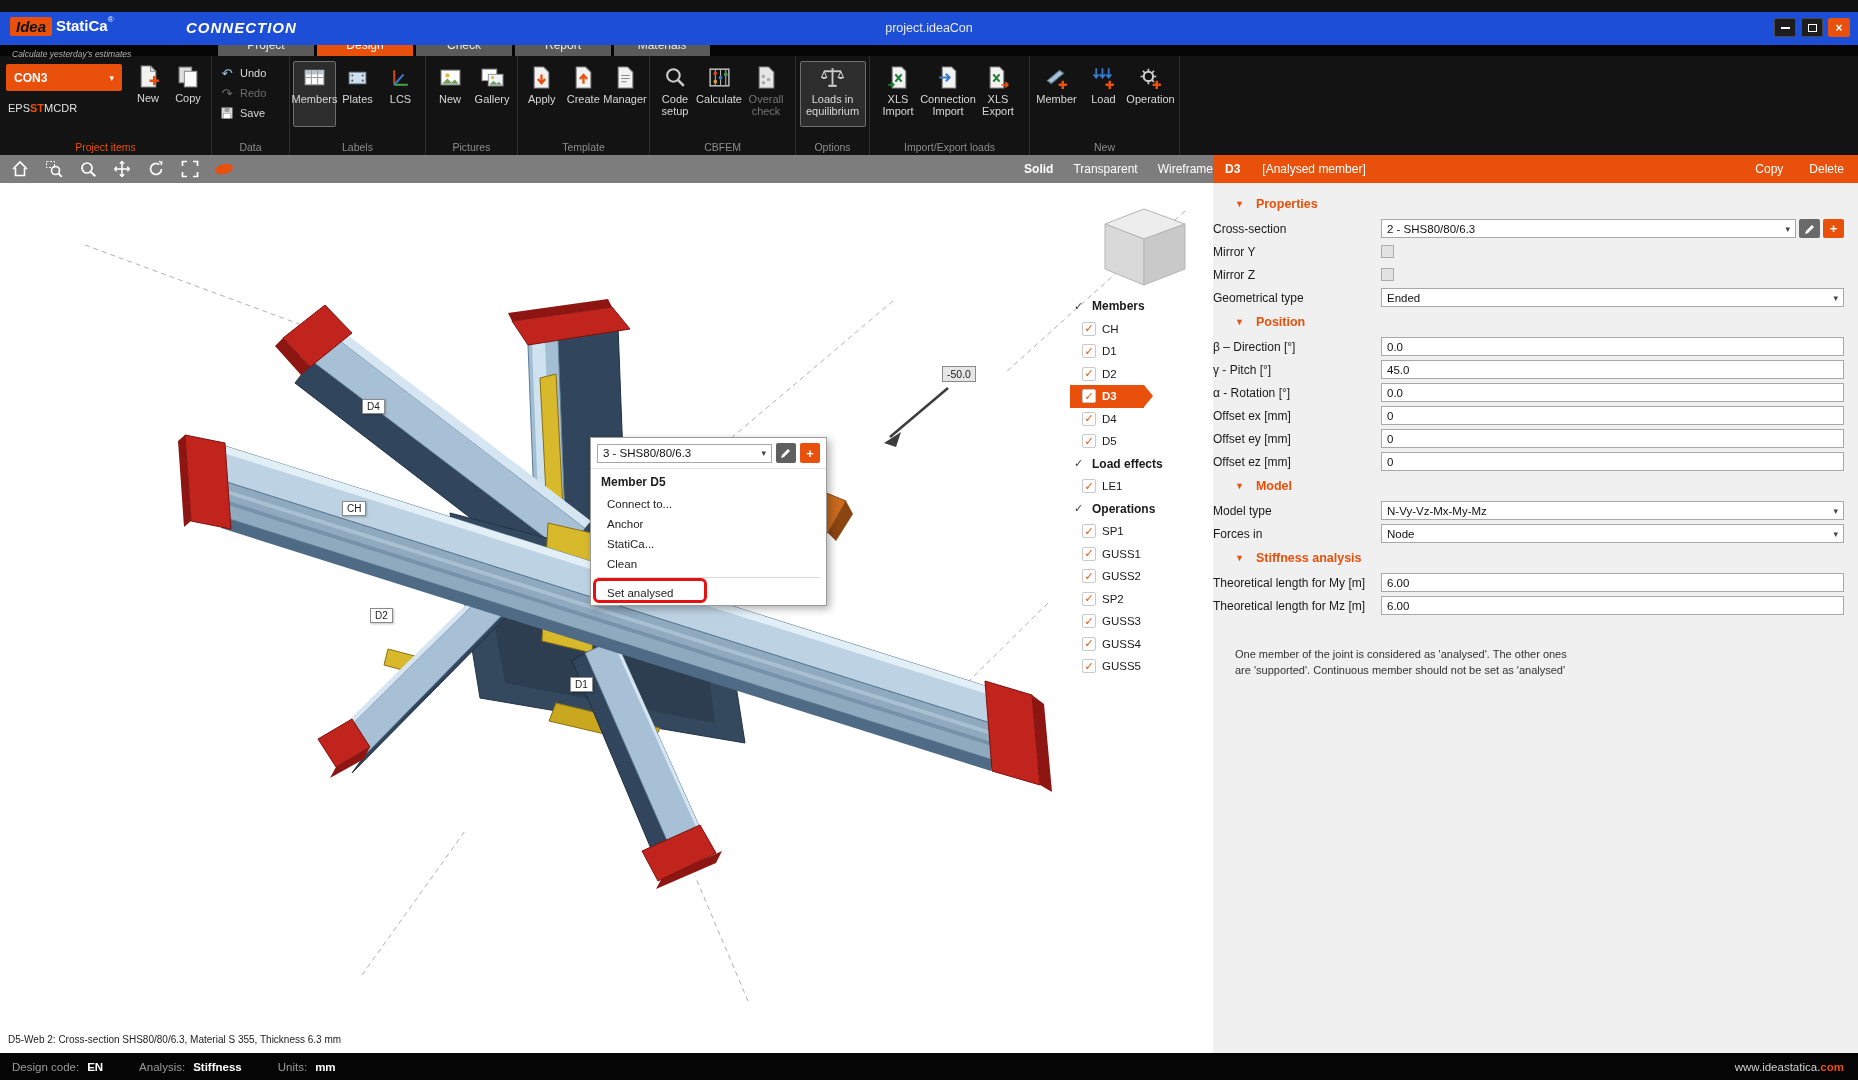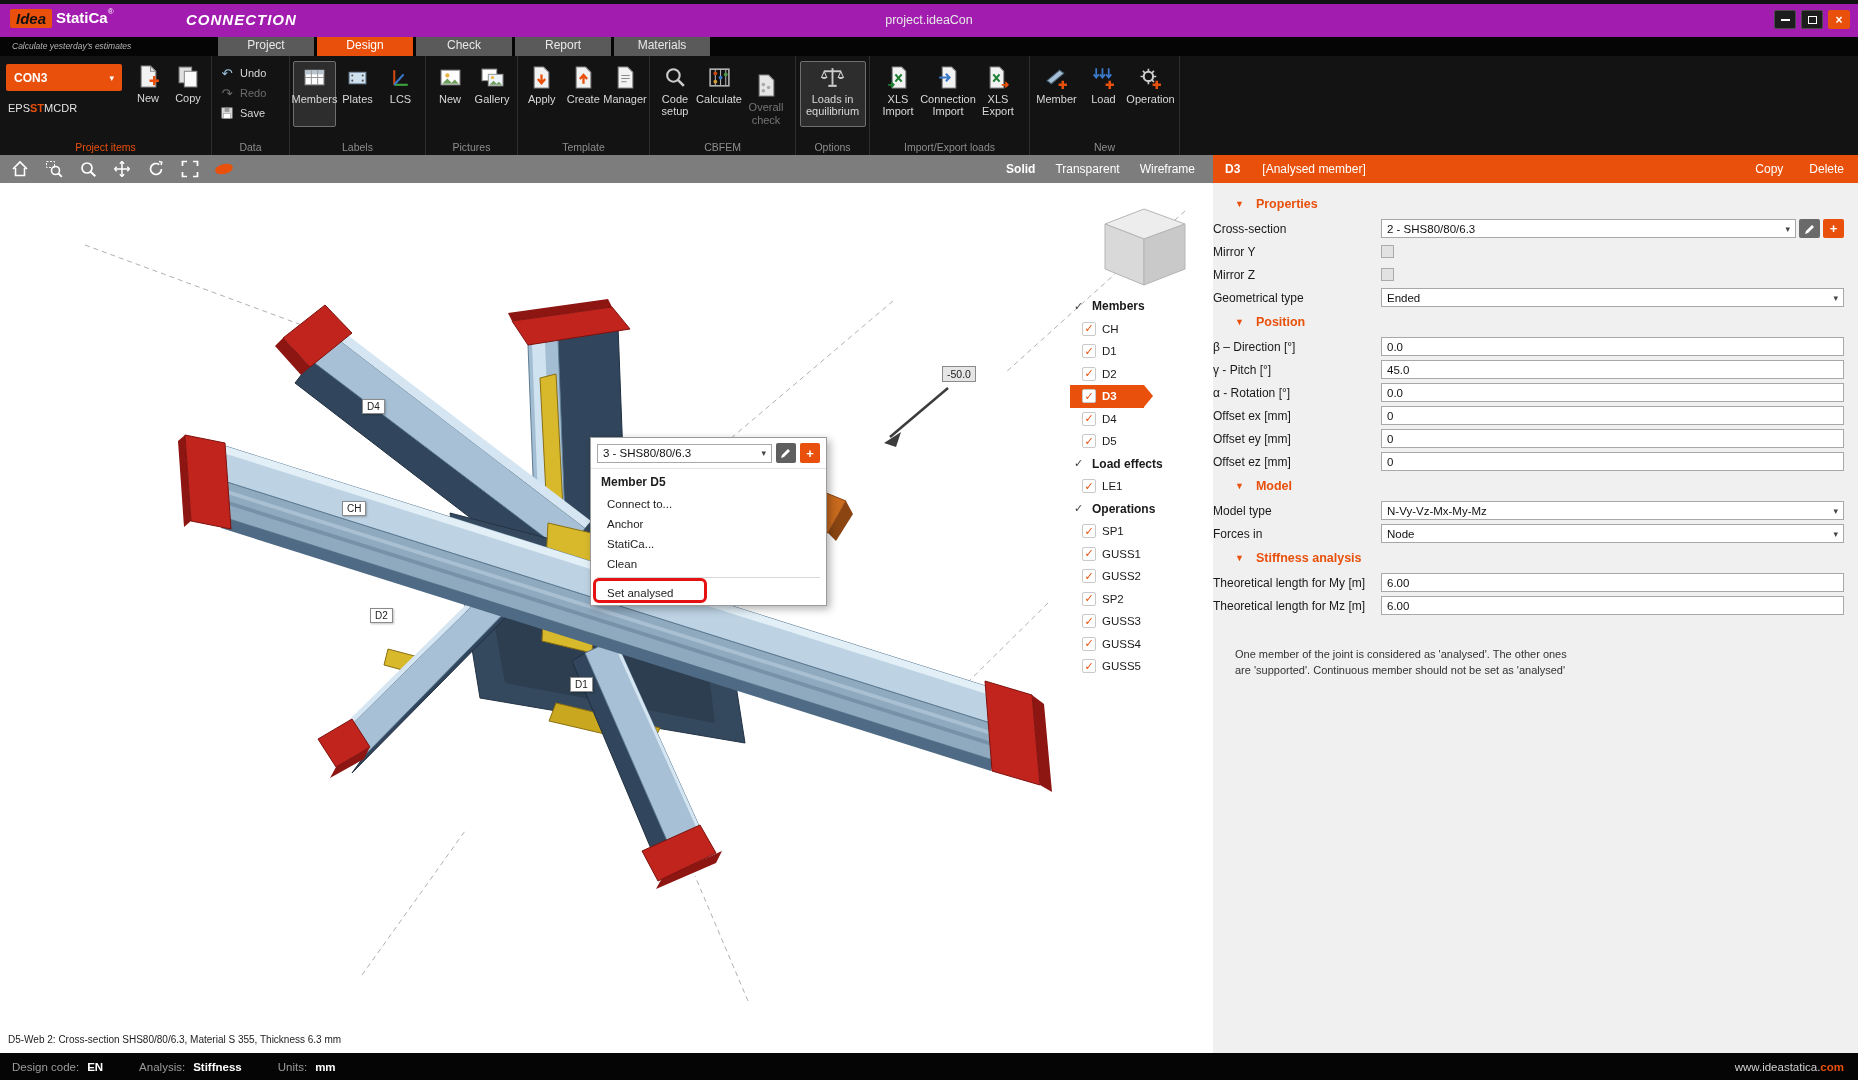--- a/index.html
+++ b/index.html
@@ -1,21 +1,21 @@
 <!DOCTYPE html>
 <html><head>
 <meta charset="utf-8">
 <style>
   * { margin:0; padding:0; box-sizing:border-box; }
   html,body { width:1858px; height:1080px; overflow:hidden; background:#000;
     font-family:"Liberation Sans","DejaVu Sans",sans-serif; }
   .app { position:relative; width:1858px; height:1080px; background:#111; }
 
   
-  .titlebar { position:absolute; left:0; top:4px; width:1858px; height:33px; background:#a21caf; z-index:30; }
+  .titlebar { position:absolute; left:0; top:12px; width:1858px; height:33px; background:#1d4ed8; z-index:30; }
   .logo { position:absolute; left:10px; top:5px; display:flex; align-items:flex-start; }
   .logo-box { background:#e8500c; color:#121212; font-weight:bold; font-style:italic; font-size:15px; padding:1px 6px; border-radius:2px; }
   .logo-text { color:#fff; font-weight:bold; font-size:15px; margin-left:4px; }
   .logo-reg { color:#fff; font-size:8px; margin-top:-2px; }
   .tagline { position:absolute; left:12px; top:37px; color:#b5b5b5; font-size:8.5px; font-style:italic; white-space:nowrap; }
   .appname { position:absolute; left:186px; top:7px; color:#fff; font-size:15px; font-weight:bold; font-style:italic; letter-spacing:1px; }
   .doc-title { position:absolute; left:50%; transform:translateX(-50%); top:9px; color:#e8e8e8; font-size:12.5px; }
   .winbtns { position:absolute; right:8px; top:6px; display:flex; gap:5px; }
   .winbtn { width:22px; height:19px; display:flex; align-items:center; justify-content:center; background:#1d1d1d; border:1px solid #4a4a4a; border-radius:2px; color:#fff; font-size:12px; }
   .winbtn.close { background:#e8500c; border-color:#e8500c; font-weight:bold; }
@@ -29,39 +29,39 @@
   .tab.active { background:#e8500c; color:#fff; }
 
   
   .ribbon { position:absolute; left:0; top:56px; width:1858px; height:99px; background:#131313; display:flex; z-index:28; }
   .rgroup { position:relative; height:99px; border-right:1px solid #2e2e2e; flex:0 0 auto; }
   .glabel { position:absolute; bottom:2px; left:0; width:100%; text-align:center; font-size:10.5px; color:#8d8d8d; white-space:nowrap; }
   .glabel.accent { color:#e8500c; }
   .gflex { display:flex; padding:5px 3px 0 3px; }
   .rbtn-f { width:46px; min-height:66px; display:flex; flex-direction:column; align-items:center; gap:3px; color:#d8d8d8; font-size:11px; line-height:1.12; text-align:center; padding-top:3px; border:1px solid transparent; border-radius:2px; }
   .rbtn-f svg { width:25px; height:25px; display:block; flex:0 0 auto; }
-  .rbtn-f.disabled { color:#757575;justify-content:flex-end; }
+  .rbtn-f.disabled { color:#757575; }
   .rbtn-f.toggled { background:#2d2d2d; border-color:#6f6f6f; }
   .con-select { position:absolute; left:6px; top:8px; width:116px; height:27px; background:#e8500c; color:#fff; font-size:12px; font-weight:bold; display:flex; align-items:center; padding:0 8px; border-radius:2px; }
   .con-select .caret { margin-left:auto; font-size:9px; }
   .con-row { position:absolute; left:8px; top:46px; display:flex; font-size:11px; color:#e3e3e3; }
   .con-row .on { color:#e8500c; font-weight:bold; }
   .rbtn-abs { position:absolute; width:40px; display:flex; flex-direction:column; align-items:center; gap:3px; color:#d8d8d8; font-size:11px; }
   .rbtn-abs svg { width:25px; height:25px; }
   .stack { padding:9px 0 0 8px; display:flex; flex-direction:column; gap:4px; }
   .rsmall { display:flex; align-items:center; gap:6px; font-size:11px; color:#d8d8d8; height:16px; }
   .rsmall.disabled { color:#6d6d6d; }
   .rsmall svg { width:14px; height:14px; }
   .ar { font-size:13px; width:14px; text-align:center; } .ar.blue { color:#9cc3de; }
 
   
   .vp-toolbar { position:absolute; left:0; top:155px; width:1213px; height:28px; background:#7d7d7d; display:flex; align-items:center; z-index:20; }
   .vpt-icons { display:flex; align-items:center; gap:14px; padding-left:10px; }
   .vpt-icon { width:20px; height:20px; display:flex; align-items:center; justify-content:center; }
-  .vp-modes { margin-left:auto; display:flex; gap:20px; padding-right:18px; color:#fff; font-size:12px; }
+  .vp-modes { margin-left:auto; display:flex; gap:20px; color:#fff; font-size:12px; }
   .vp-modes .active { font-weight:bold; }
 
   
   .props-header { position:absolute; left:1213px; top:155px; width:645px; height:28px; background:#e8500c; color:#fff; display:flex; align-items:center; font-size:12px; z-index:20; }
   .ph-title { font-weight:bold; margin-left:12px; }
   .ph-sub { margin-left:22px; }
   .ph-actions { margin-left:auto; display:flex; gap:26px; padding-right:14px; }
 
   
   .viewport { position:absolute; left:0; top:183px; width:1213px; height:870px; background:#fff; overflow:hidden; z-index:10; }

